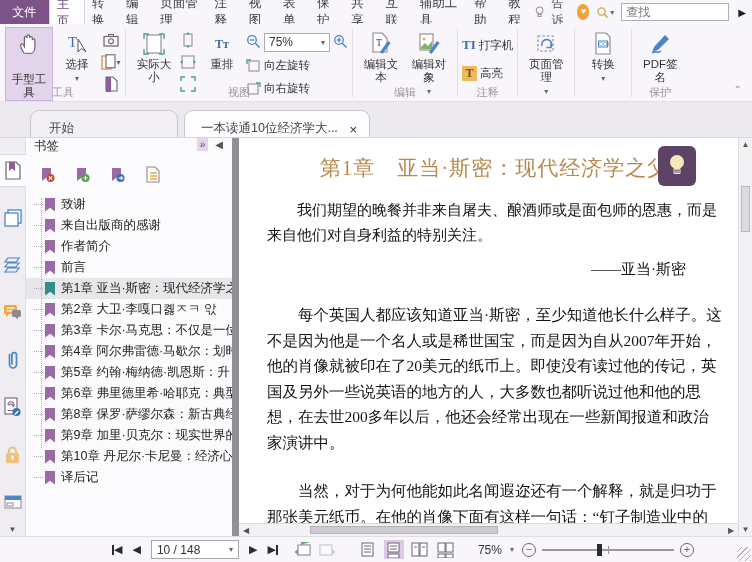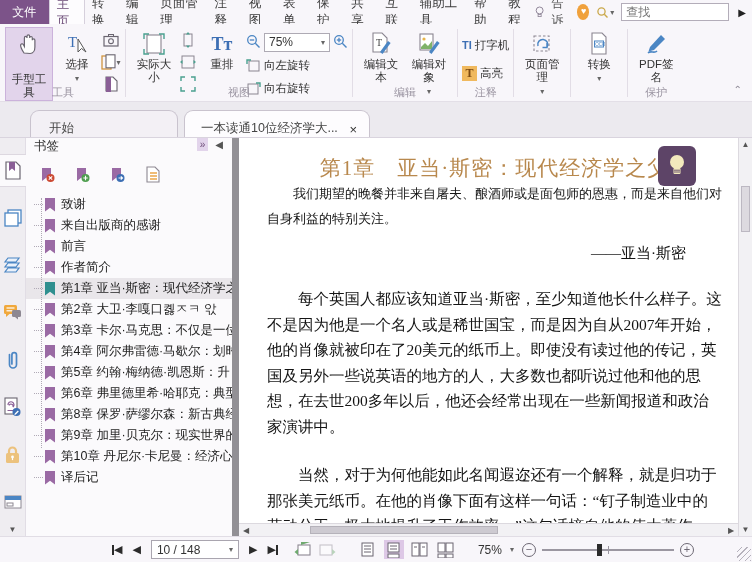--- a/index.html
+++ b/index.html
@@ -34,24 +34,24 @@
   .bigbtn { width:48px; display:flex; flex-direction:column; align-items:center; gap:1px;
             padding:3px 1px 1px; font-size:11.5px; line-height:13px; text-align:center; color:#333; border:1px solid transparent; }
   .bigbtn .bicon { height:26px; display:flex; align-items:center; justify-content:center; }
   .bigbtn.sel { background:#e2d4eb; border-color:#cbb2db;gap:16px; }
   .mini-col { display:flex; flex-direction:column; justify-content:flex-start; gap:4px; padding-top:4px; }
   .mini { width:20px; height:18px; display:flex; align-items:center; justify-content:center; }
   .caret { font-size:8px; color:#666; }
   .hrow { display:flex; align-items:center; gap:3px; font-size:11.5px; color:#333; height:20px; }
   .combo { width:66px; height:19px; border:1px solid #aeaab4; background:#fff; display:flex;
            align-items:center; justify-content:space-between; padding:0 4px; font-size:12px; }
-  .tt-ico { color:#3d6fb4; font-weight:bold; font-size:18px; font-family:"Liberation Serif",serif; }
+  .tt-ico { color:#3d6fb4; font-weight:bold; font-size:12px; font-family:"Liberation Serif",serif; }
   .hl-ico { background:#f0b95e; color:#7c4a12; width:15px; height:15px; display:flex; align-items:center;
             justify-content:center; font-size:12px; font-weight:bold; font-family:"Liberation Serif",serif; }
-  .ti-ico { color:#3d6fb4; font-size:11px; font-weight:bold; font-family:Liberation Sans, sans-serif; }
+  .ti-ico { color:#3d6fb4; font-size:13px; font-weight:bold; font-family:Liberation Serif, serif; }
   .collapse-caret { position:absolute; right:10px; bottom:6px; color:#8a8592; font-size:10px; }
 
   
   #tabbar { position:absolute; top:102px; left:0; right:0; height:36px; background:#eceaef;
             border-bottom:1px solid #d9d4de; display:flex; align-items:flex-end; padding-left:30px; }
   .tab { height:27px; display:flex; align-items:flex-end; padding:0 18px; font-size:12.5px; color:#444;
          border:1px solid #c9c3ce; border-bottom:none; border-radius:9px 9px 0 0; background:#f3f0f5;
          margin-right:6px; }
   .tab.active { background:#fdfcfe; width:186px; justify-content:space-between; padding:0 10px 0 16px; }
   .tab-close { color:#333; font-size:13px; padding:0 2px; }
@@ -78,21 +78,21 @@
   .bm-item.selected { background:#e9e6ea; }
   .bm-item.selected .bm-flag path { fill:#2f8f8f; }
   .bm-label { color:#1d1d1d; }
 
   #splitter { width:7px; background:#929095; }
 
   #docarea { flex:1; background:#ffffff; position:relative; overflow:hidden;
              font-family:"Liberation Serif","DejaVu Serif",serif; color:#141414; }
   .doc-inner { padding:14px 16px 0 28px; }
   .doc-title { font-size:21px; color:#b8884d; text-align:center; letter-spacing:1px; margin-top:2px; }
-  .doc-quote { margin-top:0; text-indent:2em; font-size:13px; line-height:25px;font-family:Liberation Mono, monospace; }
+  .doc-quote { margin-top:16px; text-indent:2em; font-size:15px; line-height:25px; }
   .doc-attr { text-align:right; margin:12px 36px 4px 0; font-size:15px; }
   .doc-para { margin-top:23px; text-indent:2em; font-size:15.5px; line-height:25.5px; }
   .bulb-float { position:absolute; top:8px; right:42px; width:38px; height:40px; background:#5d4467;
                 border-radius:6px; display:flex; align-items:center; justify-content:center; }
   .hscroll { position:absolute; left:0; right:0; bottom:0; height:13px; background:#f2f1f4;
              border-top:1px solid #dcd9df; display:flex; align-items:center; }
   .hs-arrow { width:14px; text-align:center; color:#555; font-size:8px; }
   .hs-track { flex:1; position:relative; height:100%; }
   .hs-thumb { position:absolute; left:12%; width:40%; top:2px; bottom:2px; background:#cdcad1; border:1px solid #b5b2ba; }
 
@@ -503,29 +503,29 @@
             <path d="M1 0 h10 v13.5 l-5-3.8 -5 3.8 z"></path>
           </svg>
           <span class="bm-label">来自出版商的感谢</span>
         </div>
 
         <div class="bm-item">
           <span class="tree-dash"></span>
           <svg class="bm-flag" width="12" height="14" viewBox="0 0 12 14">
             <path d="M1 0 h10 v13.5 l-5-3.8 -5 3.8 z"></path>
           </svg>
+          <span class="bm-label">作者简介</span>
+        </div>
+
+        <div class="bm-item">
+          <span class="tree-dash"></span>
+          <svg class="bm-flag" width="12" height="14" viewBox="0 0 12 14">
+            <path d="M1 0 h10 v13.5 l-5-3.8 -5 3.8 z"></path>
+          </svg>
           <span class="bm-label">前言</span>
-        </div>
-
-        <div class="bm-item">
-          <span class="tree-dash"></span>
-          <svg class="bm-flag" width="12" height="14" viewBox="0 0 12 14">
-            <path d="M1 0 h10 v13.5 l-5-3.8 -5 3.8 z"></path>
-          </svg>
-          <span class="bm-label">作者简介</span>
         </div>
 
         <div class="bm-item selected">
           <span class="tree-dash"></span>
           <svg class="bm-flag" width="12" height="14" viewBox="0 0 12 14">
             <path d="M1 0 h10 v13.5 l-5-3.8 -5 3.8 z"></path>
           </svg>
           <span class="bm-label">第1章 亚当·斯密：现代经济学之</span>
         </div>
 

